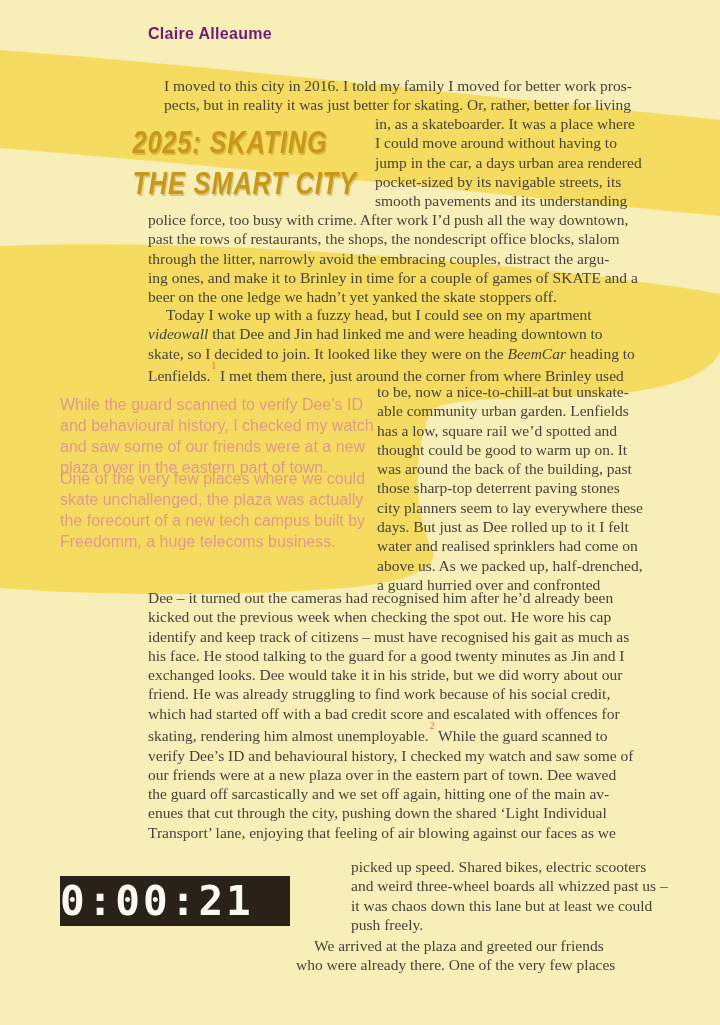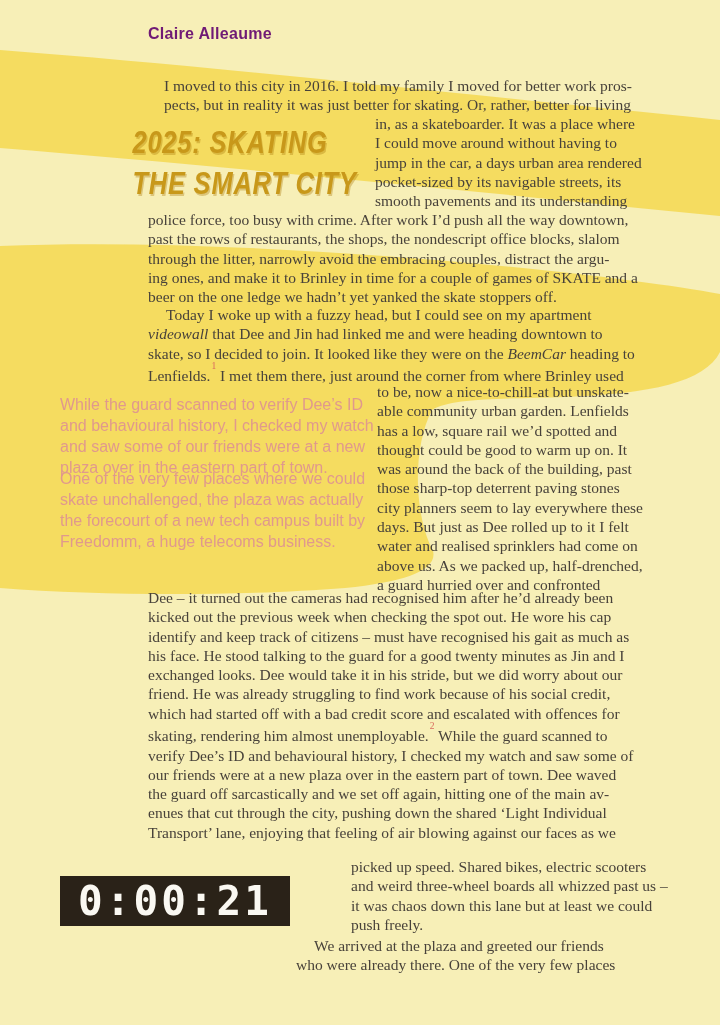--- a/index.html
+++ b/index.html
@@ -52,21 +52,21 @@
     white-space:nowrap;
   }
   .clock {
     width:230px; height:50px;
     background:#2a2218;
     color:#faf8f2;
     font-family:"DejaVu Sans Mono", monospace;
     font-weight:700;
     font-size:41px;
     letter-spacing:3px;
-    display:flex; align-items:center; justify-content:center;
+    display:flex; align-items:center; 
     text-align:center;
   }
   em { font-style:italic; }
   sup.fn {
     color:#d96a5e;
     font-size:9.5px;
     position:relative; top:-6px;
     margin-left:1px;
     font-weight:400;
   }

